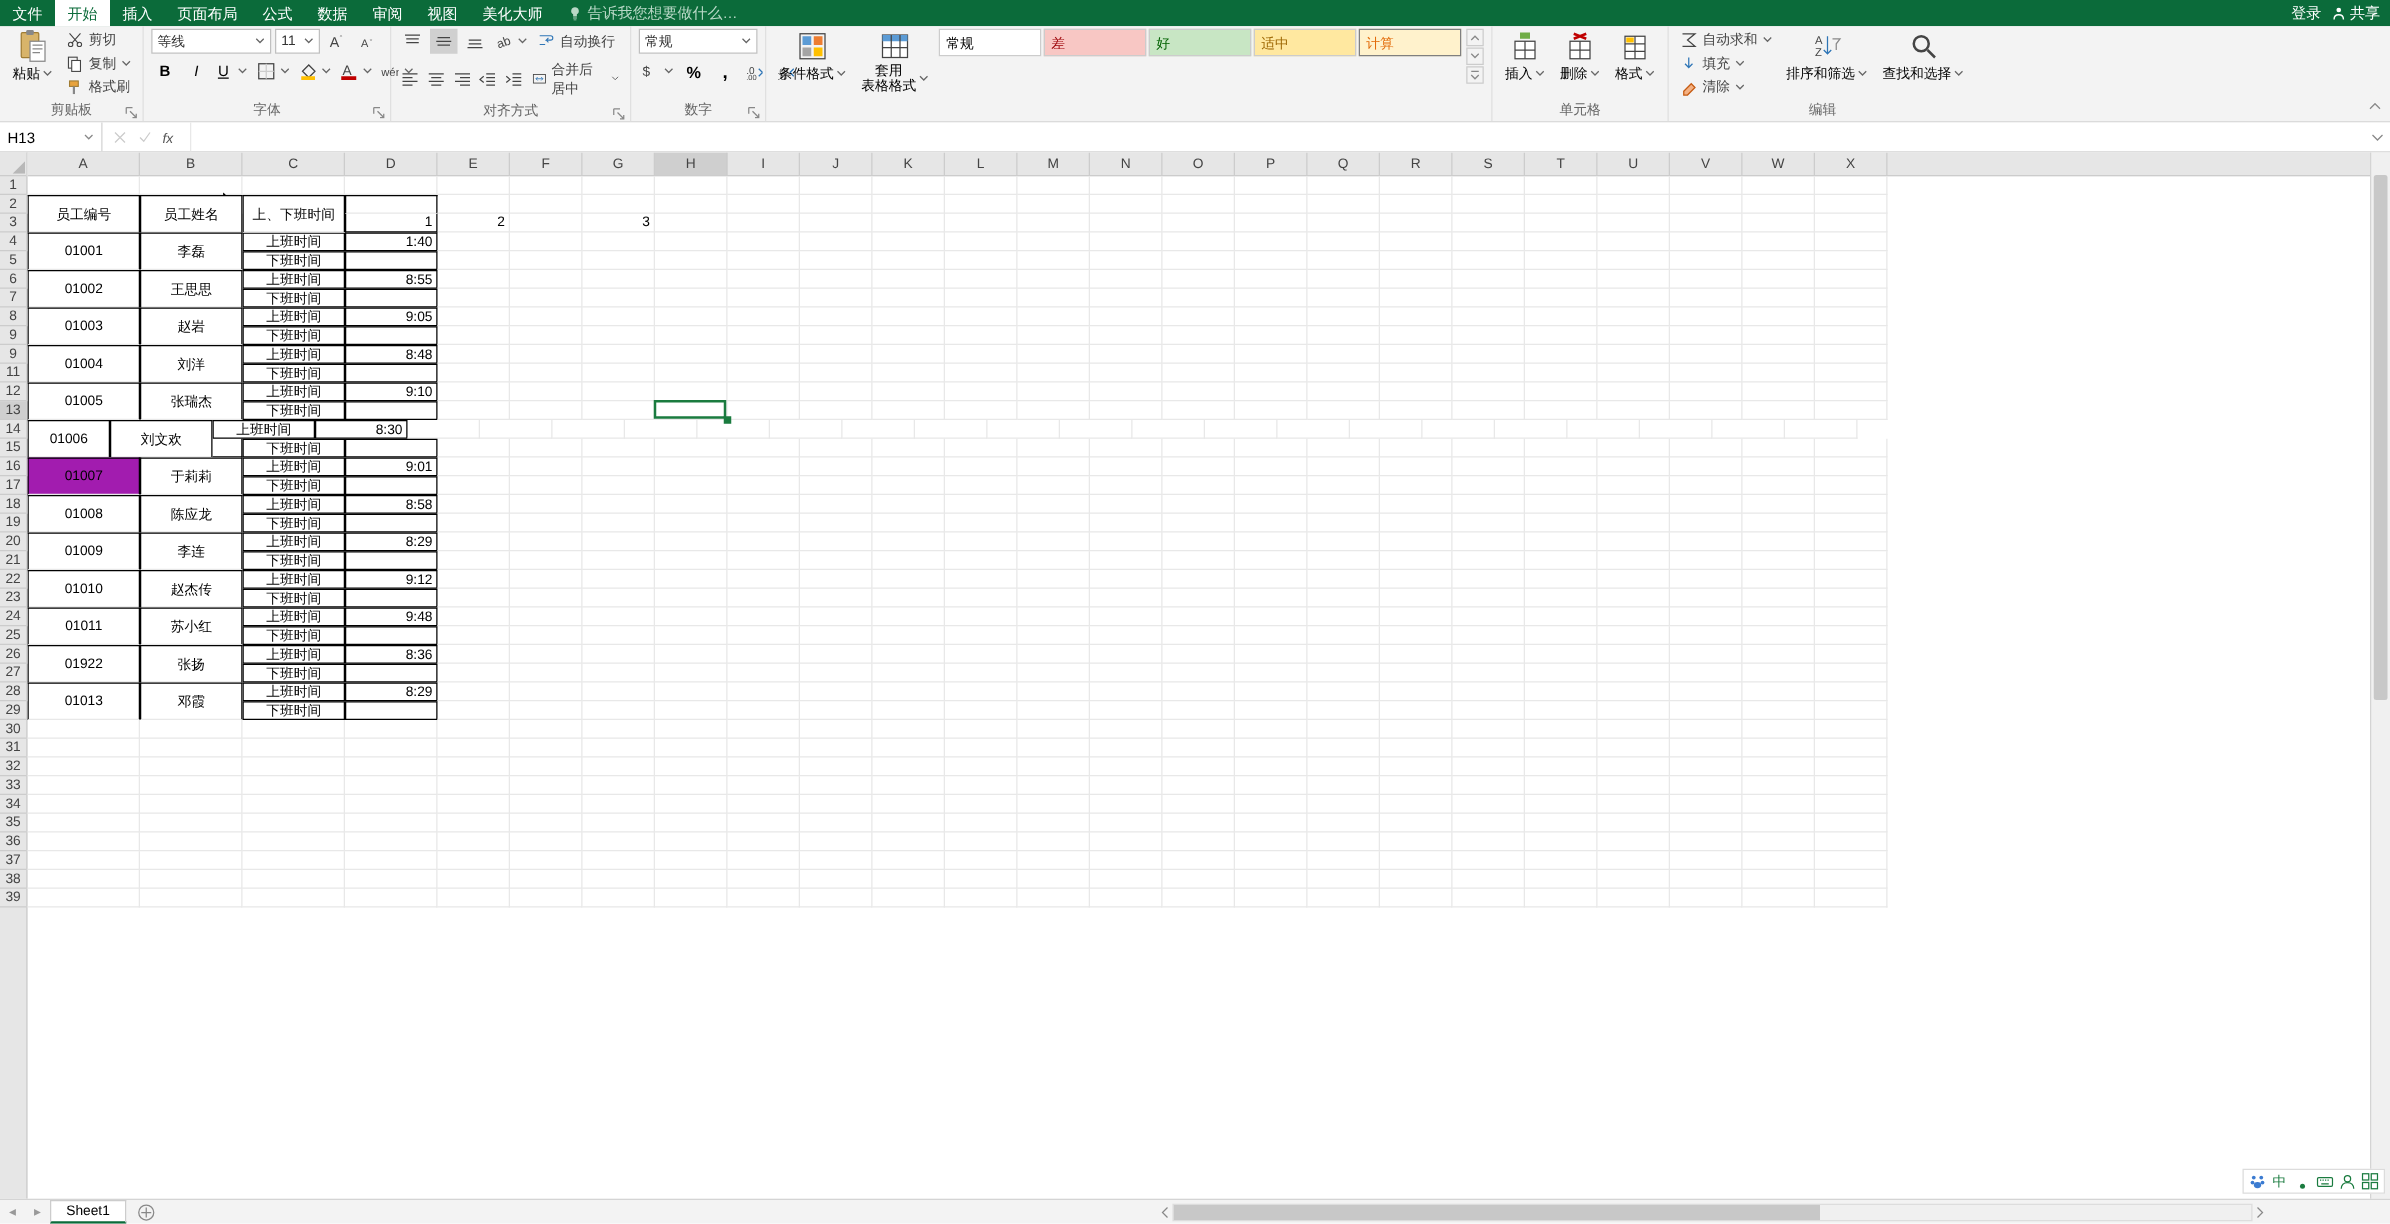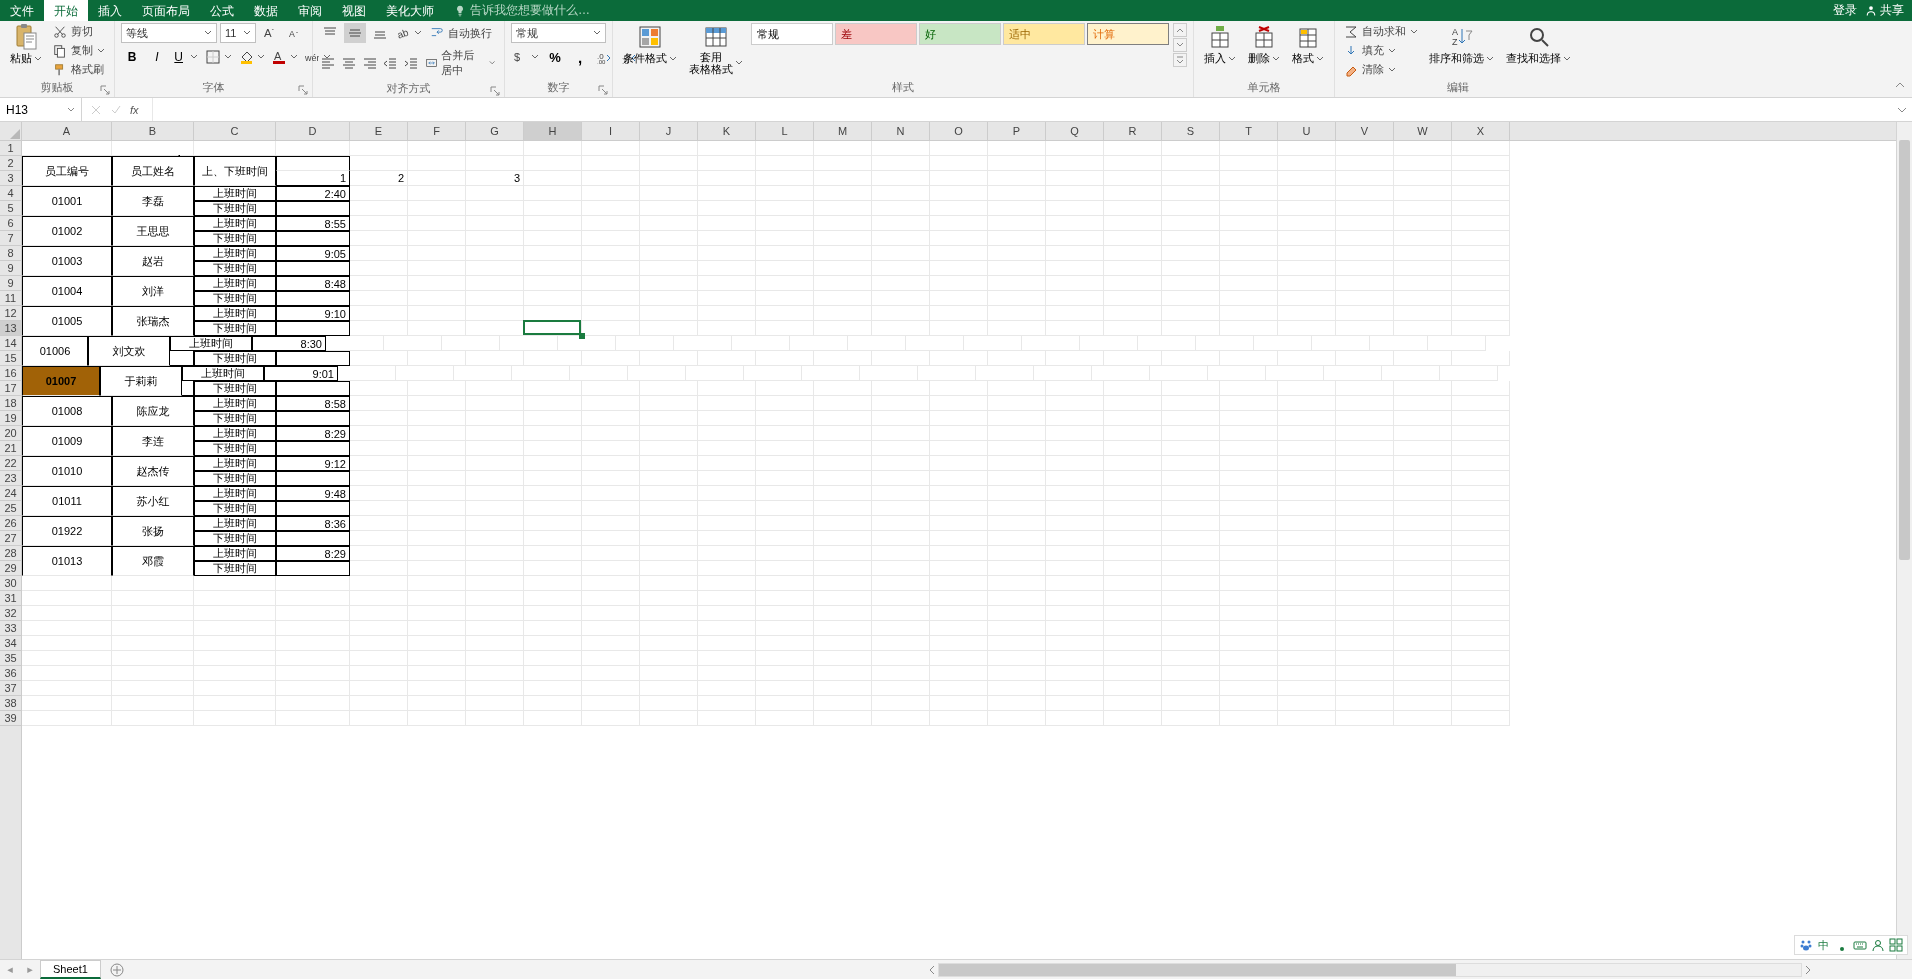--- a/index.html
+++ b/index.html
@@ -426,21 +426,20 @@
               <path d="M1 2l3 3 3-3" fill="none" stroke="#888"></path>
             </svg>
           </div>
         <div>
             <svg width="8" height="8" viewBox="0 0 8 8">
               <path d="M1 1h6M1 4l3 3 3-3" fill="none" stroke="#888"></path>
             </svg>
           </div>
       </div>
     </div>
-    <div class="group-label"><span>样式</span></div>
   </div>
 
   <div class="group">
     <div class="group-body">
       <div class="bigbtn">
           <div class="ic">
             <svg width="20" height="24" viewBox="0 0 20 24">
               <rect x="2" y="8" width="16" height="14" fill="#fff" stroke="#444"></rect>
               <path d="M2 15h16M10 8v14" stroke="#444"></path>
               <rect x="6" y="1" width="8" height="5" fill="#70ad47"></rect>
@@ -734,21 +733,21 @@
           <div class="cell" style="width: 58px;"></div>
           <div class="cell" style="width: 58px;"></div>
           <div class="cell" style="width: 58px;"></div>
           <div class="cell" style="width: 58px;"></div>
           <div class="cell" style="width: 58px;"></div>
         </div>
         <div class="gridrow">
           <div class="cell ctr bT bL bR" style="width: 90px; position: relative; height: 30px; z-index: 1; background: rgb(255, 255, 255);">01001</div>
           <div class="cell ctr bT bL bR" style="width: 82px; position: relative; height: 30px; z-index: 1; background: rgb(255, 255, 255);">李磊</div>
           <div class="cell ctr bAll" style="width: 82px;">上班时间</div>
-          <div class="cell rb bAll" style="width: 74px;">2:40</div>
+          <div class="cell rb bAll" style="width: 74px;">1:40</div>
           <div class="cell" style="width: 58px;"></div>
           <div class="cell" style="width: 58px;"></div>
           <div class="cell" style="width: 58px;"></div>
           <div class="cell" style="width: 58px;"></div>
           <div class="cell" style="width: 58px;"></div>
           <div class="cell" style="width: 58px;"></div>
           <div class="cell" style="width: 58px;"></div>
           <div class="cell" style="width: 58px;"></div>
           <div class="cell" style="width: 58px;"></div>
           <div class="cell" style="width: 58px;"></div>
@@ -1043,21 +1042,21 @@
           <div class="cell" style="width: 58px;"></div>
           <div class="cell" style="width: 58px;"></div>
           <div class="cell" style="width: 58px;"></div>
           <div class="cell" style="width: 58px;"></div>
           <div class="cell" style="width: 58px;"></div>
           <div class="cell" style="width: 58px;"></div>
           <div class="cell" style="width: 58px;"></div>
           <div class="cell" style="width: 58px;"></div>
         </div>
         <div class="gridrow">
-          <div class="cell ctr bT bL bR" style="width: 78px; position: relative; height: 30px; z-index: 1; background: #a16207; font-weight: bold;">01007</div>
+          <div class="cell ctr bT bL bR" style="width: 90px; position: relative; height: 30px; z-index: 1; background: #a21caf;">01007</div>
           <div class="cell ctr bT bL bR" style="width: 82px; position: relative; height: 30px; z-index: 1; background: rgb(255, 255, 255);">于莉莉</div>
           <div class="cell ctr bAll" style="width: 82px;">上班时间</div>
           <div class="cell rb bAll" style="width: 74px;">9:01</div>
           <div class="cell" style="width: 58px;"></div>
           <div class="cell" style="width: 58px;"></div>
           <div class="cell" style="width: 58px;"></div>
           <div class="cell" style="width: 58px;"></div>
           <div class="cell" style="width: 58px;"></div>
           <div class="cell" style="width: 58px;"></div>
           <div class="cell" style="width: 58px;"></div>

